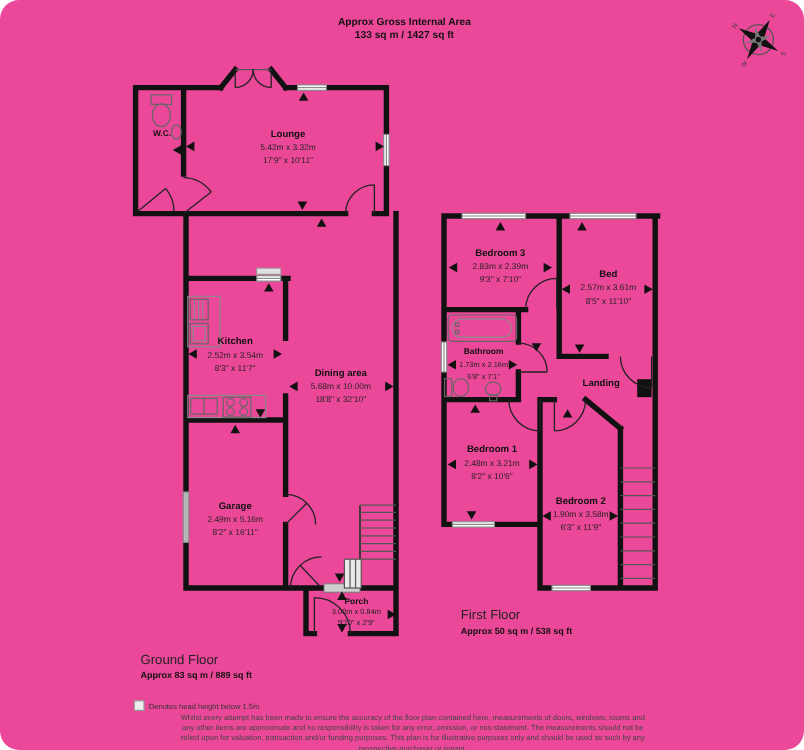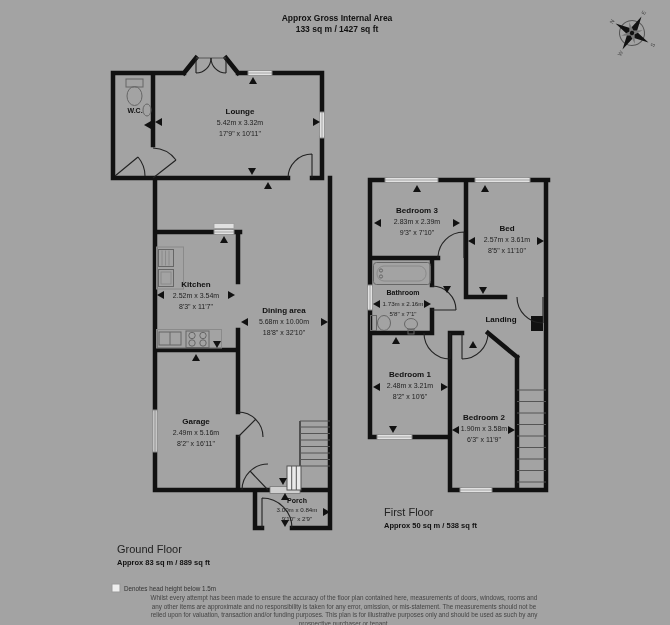--- a/index.html
+++ b/index.html
@@ -1,17 +1,17 @@
 <!DOCTYPE html>
 <html><head>
 <meta charset="utf-8">
 <style>
   html,body{margin:0;padding:0;background:#fff;}
-  .canvas{position:relative;width:670px;height:625px;background:#a3a3a3;overflow:hidden;
-          font-family:"Liberation Sans", sans-serif;}
+  .canvas{position:relative;width:670px;height:625px;background:#ec4899;overflow:hidden;
+          font-family:"Liberation Sans", sans-serif;border-radius:16px;}
   svg text{font-family:"Liberation Sans", sans-serif;}
   .wall{stroke:#111;stroke-width:4.5;fill:none;stroke-linecap:square;}
   .thin{stroke:#555;stroke-width:1;fill:none;}
   .door{stroke:#222;stroke-width:1.1;fill:none;}
   .win{fill:#fff;stroke:#888;stroke-width:1;}
   .winline{stroke:#888;stroke-width:1;}
   .fix{stroke:#8a8a8a;stroke-width:1;fill:none;}
   .fixd{stroke:#666;stroke-width:1;fill:none;}
   .mark{fill:#111;stroke:none;}
   .tread{stroke:#555;stroke-width:1;}

